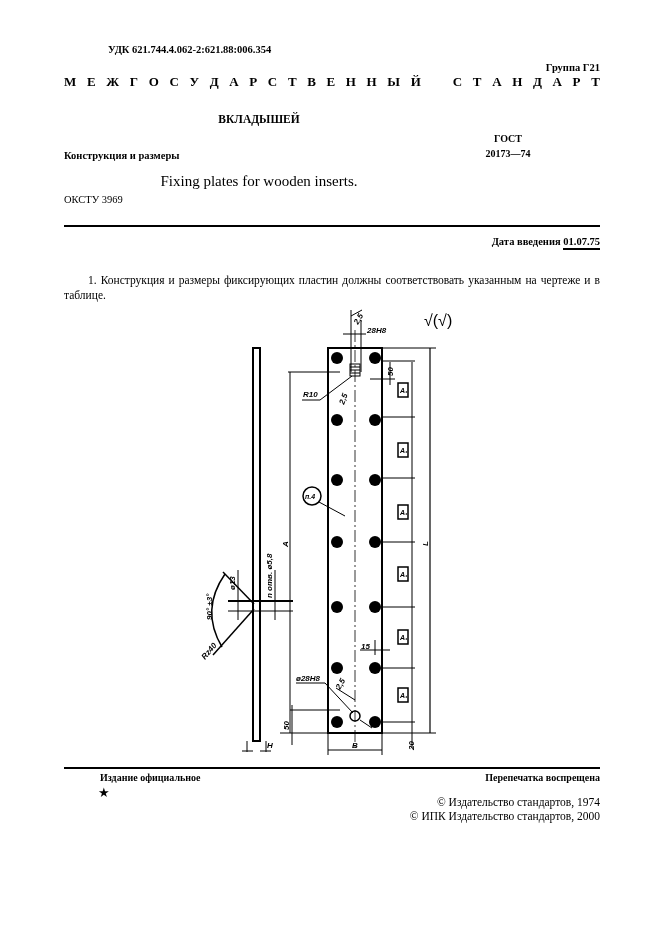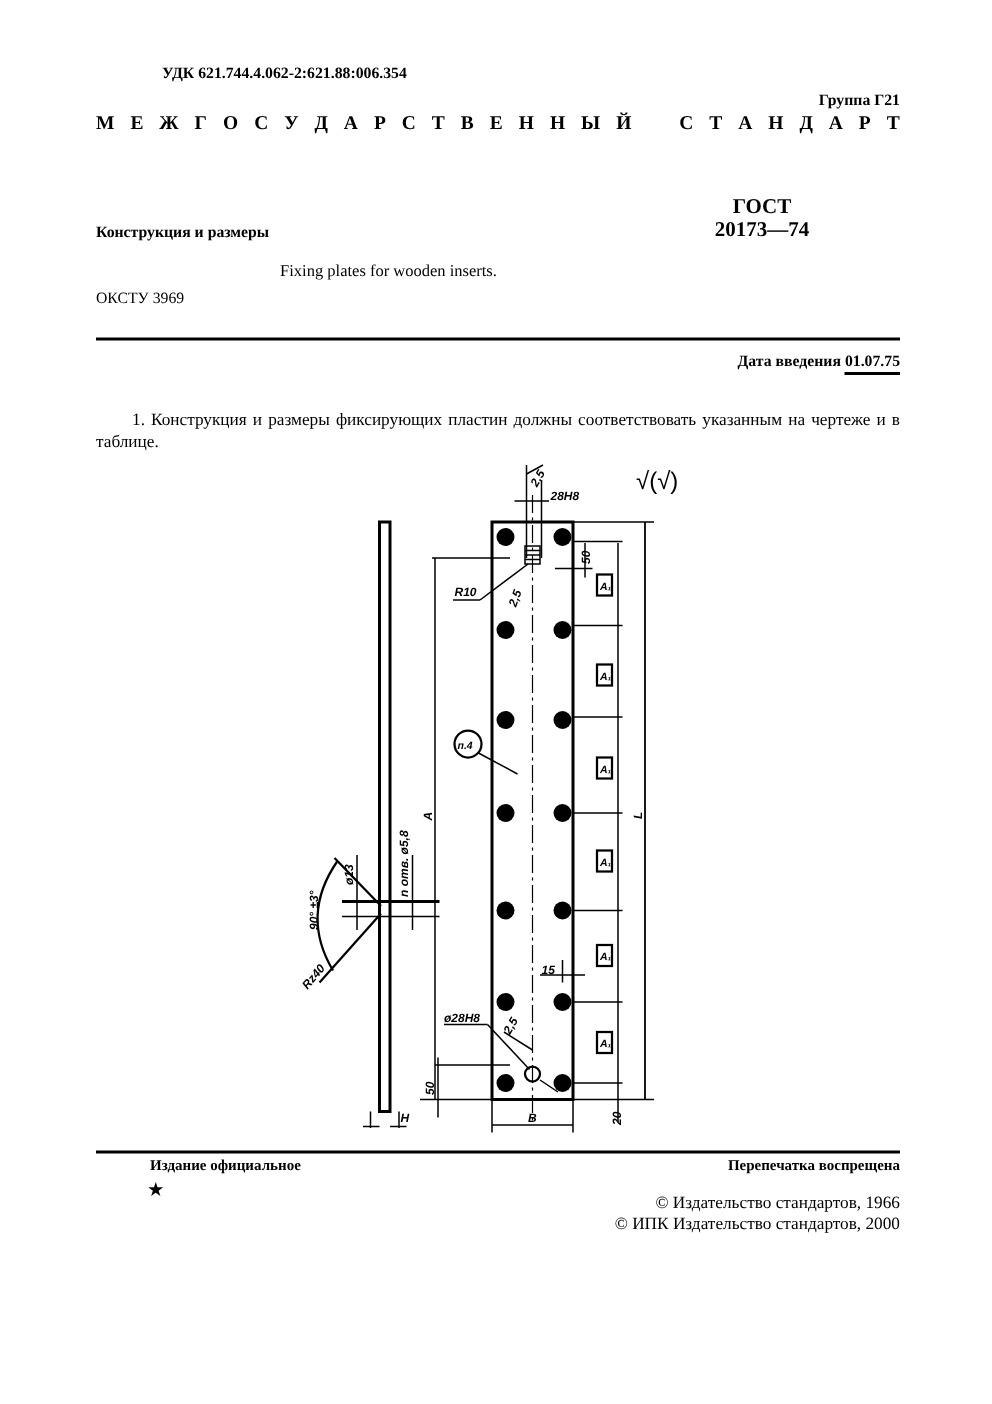--- a/index.html
+++ b/index.html
@@ -7,22 +7,22 @@
            font-family: "Liberation Serif", "DejaVu Serif", serif; color: #000; }
     .abs { position: absolute; }
     .udk { left: 64px; top: 44px; font-size: 10.5px; font-weight: bold; margin-left: 44px; }
     .group { right: 61px; top: 62px; font-size: 10.5px; font-weight: bold; }
     .banner { left: 64px; top: 74px; width: 536px; font-size: 13px; font-weight: bold;
               display: flex; justify-content: space-between; }
     .banner span { display: inline-block; }
     .title { left: 64px; top: 113px; width: 390px; text-align: center; font-size: 11.5px;
              font-weight: bold; line-height: 12px; }
     .subtitle { left: 64px; top: 150px; width: 390px; font-size: 10.5px; font-weight: bold; }
-    .en { left: 64px; top: 175px; width: 390px; text-align: center; font-size: 11px; line-height: 13px; }
-    .gost { left: 468px; top: 131px; width: 80px; text-align: center; font-size: 14px; font-weight: bold; line-height: 15px; }
+    .en { left: 64px; top: 175px; width: 390px; text-align: center; font-size: 15px; line-height: 13px; }
+    .gost { left: 468px; top: 131px; width: 80px; text-align: center; font-size: 10px; font-weight: bold; line-height: 15px; }
     .okstu { left: 64px; top: 194px; font-size: 10.5px; }
     .rule-top { left: 64px; top: 225px; width: 536px; height: 2px; background: #000; }
     .date { right: 61px; top: 236px; font-size: 10.5px; font-weight: bold; }
     .date-val { border-bottom: 2px solid #000; padding-bottom: 1px; }
     .para { left: 64px; top: 273px; width: 536px; font-size: 11.5px; line-height: 15px; text-align: justify;
             text-indent: 24px; }
     .drawing { left: 180px; top: 296px; }
     .rule-bot { left: 64px; top: 767px; width: 536px; height: 2px; background: #000; }
     .ed { left: 64px; top: 772px; font-size: 10px; font-weight: bold; margin-left: 36px; }
     .star { left: 98px; top: 785px; font-size: 13px; }
@@ -60,20 +60,21 @@
   <span>Т</span>
   <span>А</span>
   <span>Н</span>
   <span>Д</span>
   <span>А</span>
   <span>Р</span>
   <span>Т</span>
 </div>
 
 <div class="abs title">
+  <div>ВКЛАДЫШЕЙ</div>
 </div>
 <div class="abs subtitle">Конструкция и размеры</div>
 <div class="abs en">
   <div>Fixing plates for wooden inserts.</div>
 </div>
 
 <div class="abs gost">
   <div>ГОСТ</div>
   <div>20173—74</div>
 </div>
@@ -217,15 +218,15 @@
     <text x="352" y="748">B</text>
     <text x="414" y="750" transform="rotate(-90 414 750)">20</text>
   </g>
 </svg>
 
 <div class="abs rule-bot"></div>
 <div class="abs ed">Издание официальное</div>
 <div class="abs star">★</div>
 <div class="abs reprint">Перепечатка воспрещена</div>
 <div class="abs copy">
-  <div>© Издательство стандартов, 1966</div>
+  <div>© Издательство стандартов, 1974</div>
   <div>© ИПК Издательство стандартов, 2000</div>
 </div>
 
 </body></html>

